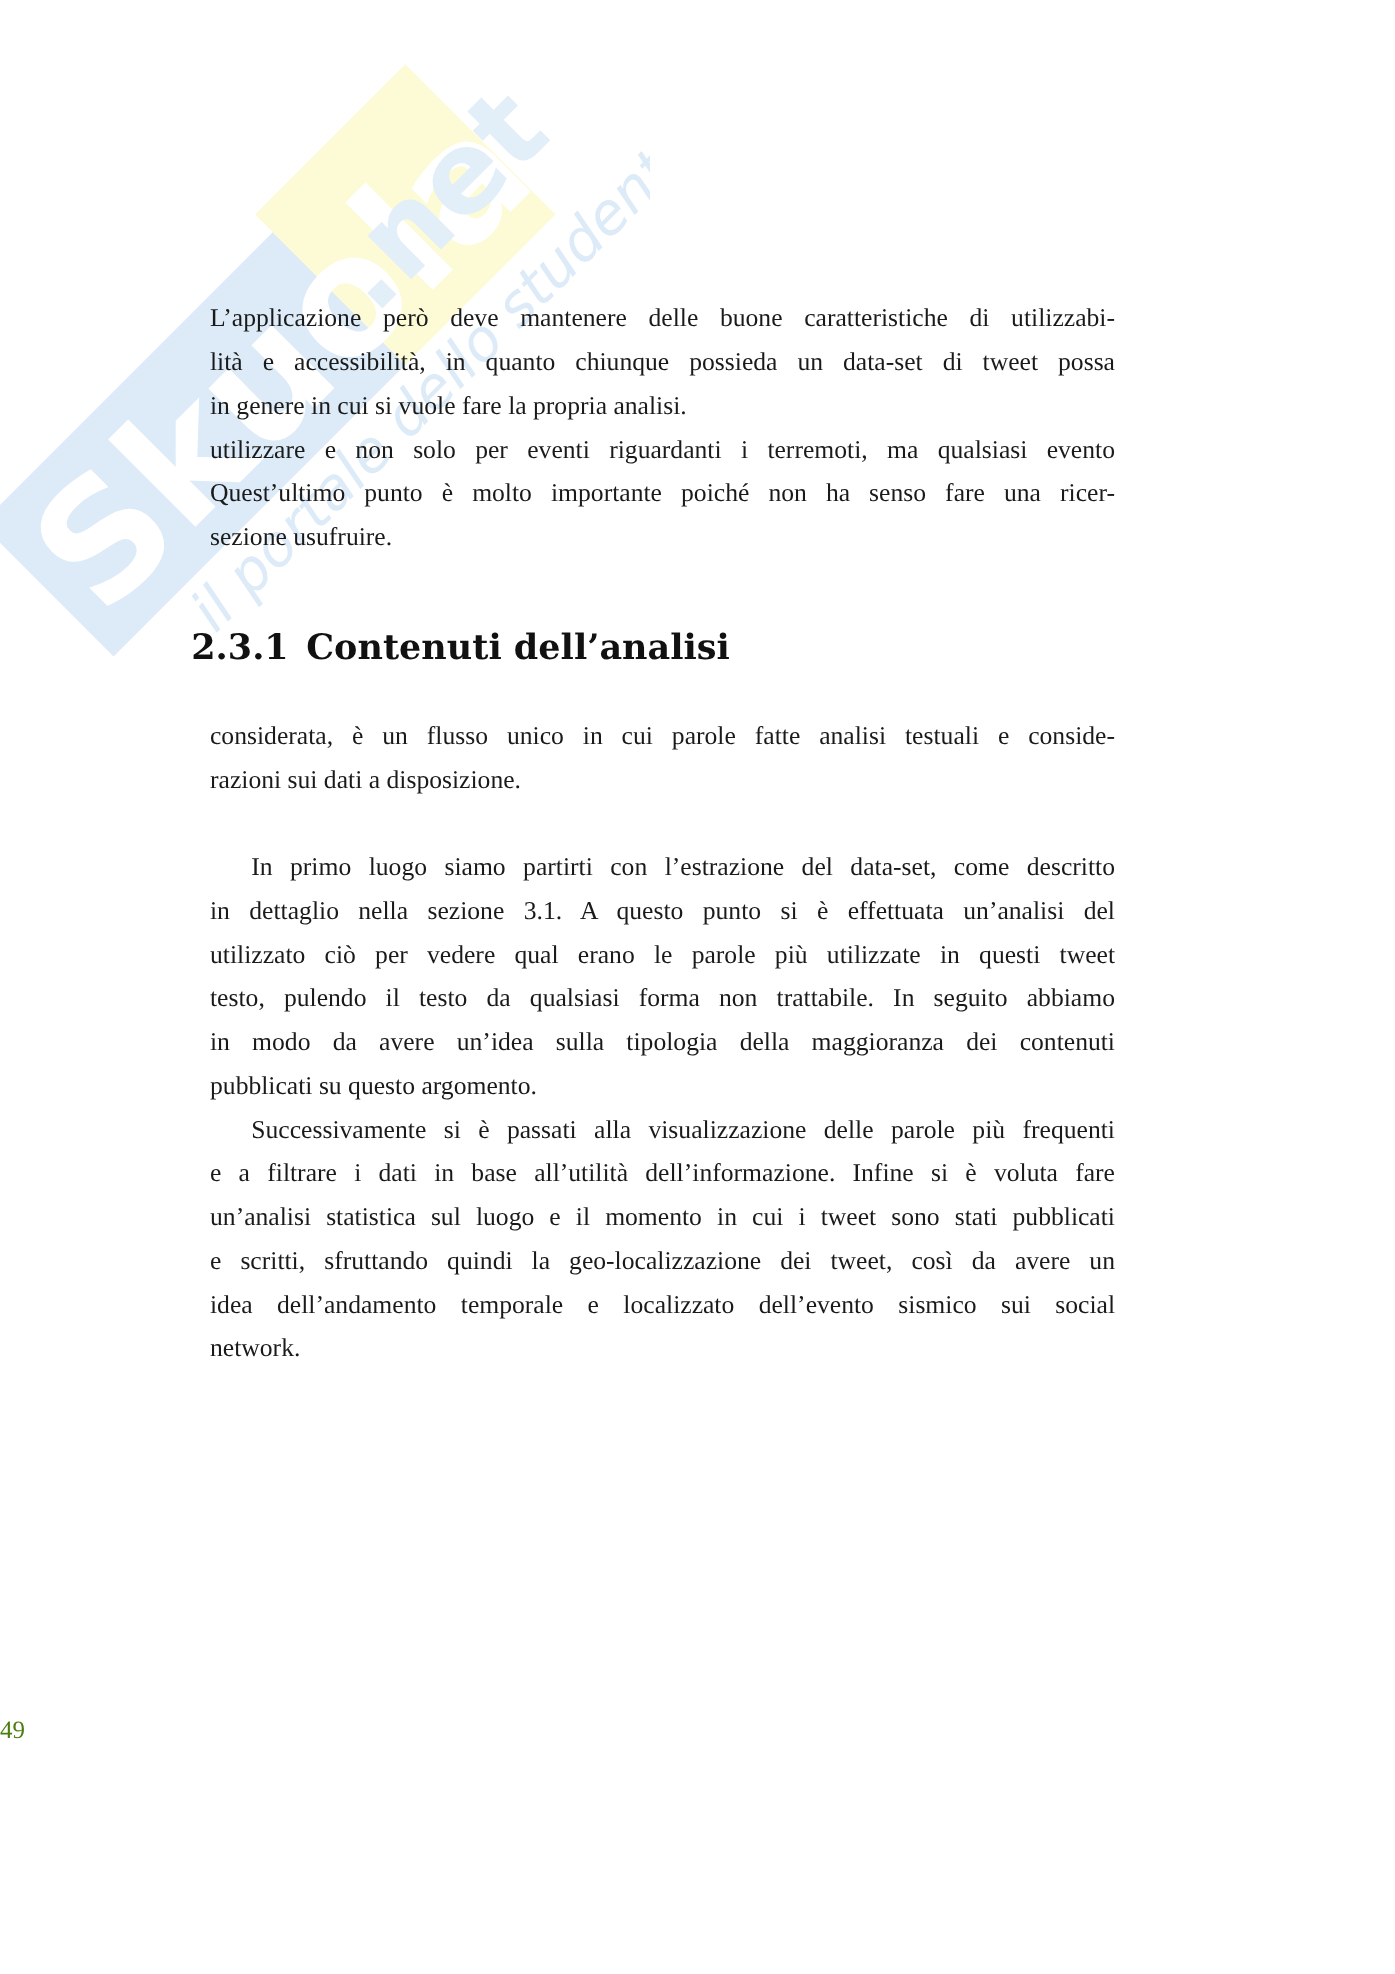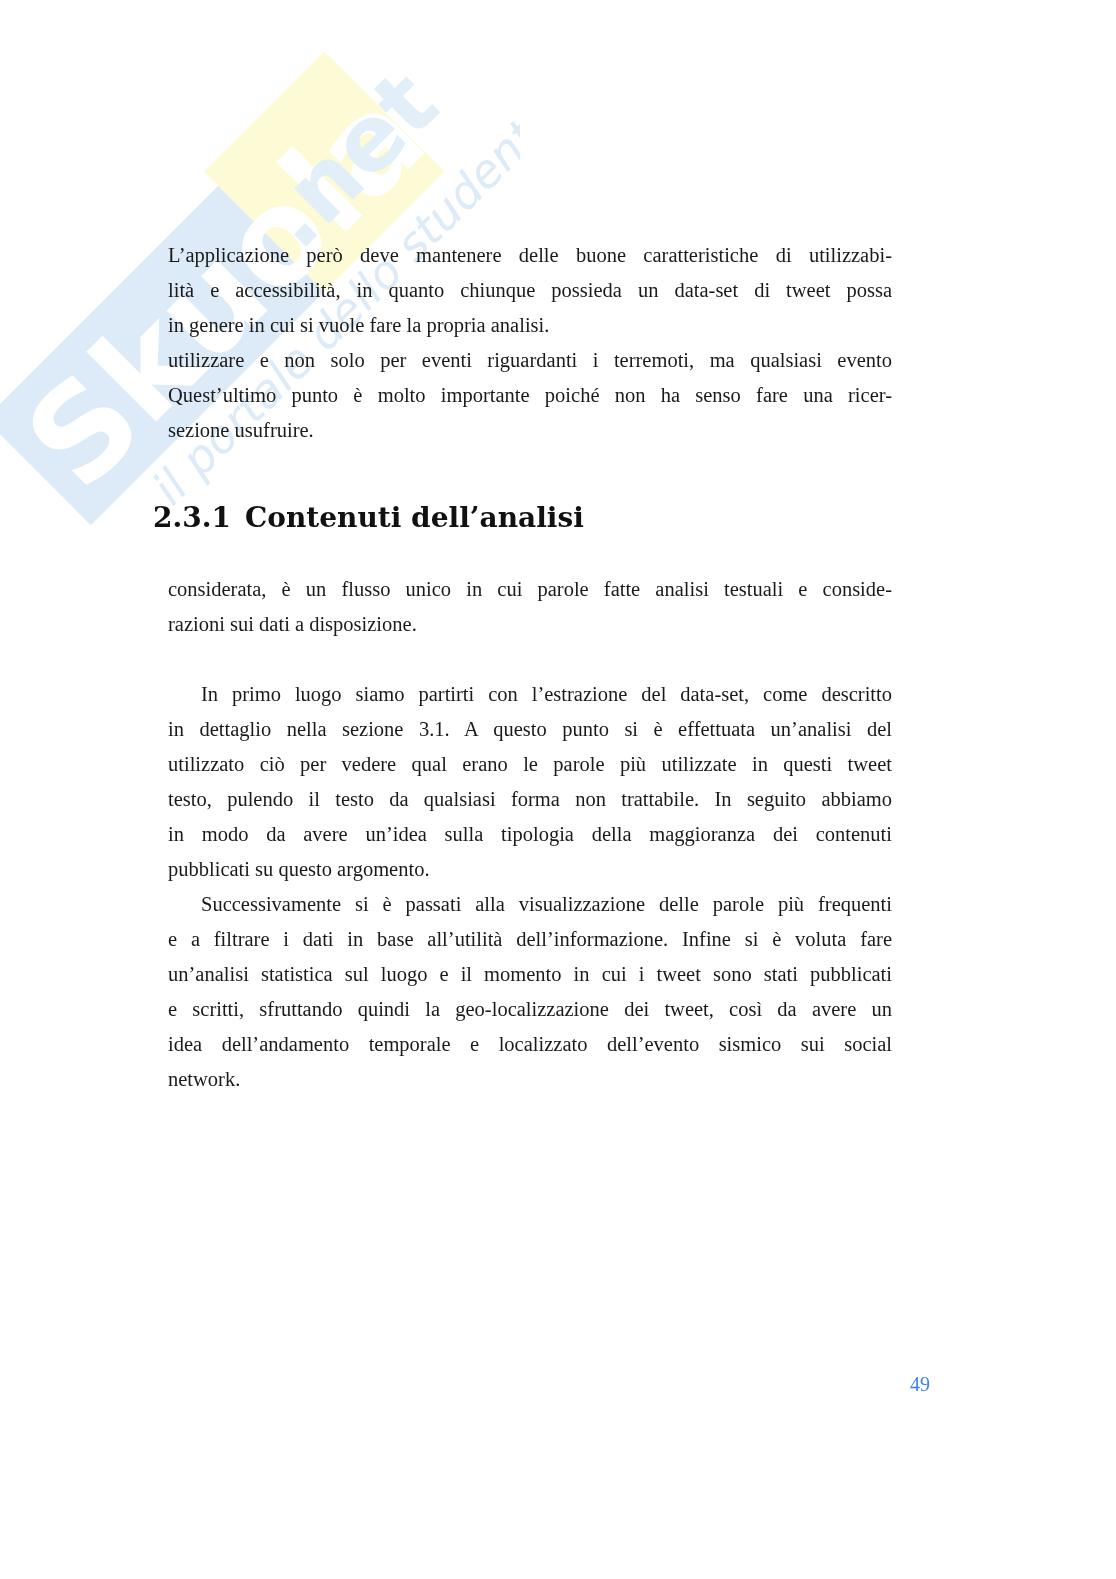--- a/index.html
+++ b/index.html
@@ -14,22 +14,22 @@
           font-size: 20.5px; color: #1a1a1a; }
   .line { height: 35px; line-height: 35px; white-space: nowrap; }
   .just { text-align: justify; text-align-last: justify; }
   .indent { text-indent: 33px; }
 
   .heading { position: absolute; left: 153px; top: 500px;
              font-family: "DejaVu Serif", "Liberation Serif", serif;
              font-weight: bold; font-size: 28px; color: #111; line-height: 36px; }
   .heading .num { display: inline-block; width: 92px; }
 
-  .pagenum { position: absolute; left: 0; width: 930px; top: 1373px; text-align: right;
-             font-family: "Liberation Serif", serif; font-size: 20px; color: #3b82f6; }
+  .pagenum { position: absolute; left: 0; width: 930px; top: 1373px; text-align: left;
+             font-family: "Liberation Serif", serif; font-size: 20px; color: #4d7c0f; }
 </style>
 </head>
 <body>
 
 <div class="page">
 
   <svg class="wm" viewBox="0 0 520 760">
     <g transform="translate(250,260) rotate(-45)">
       <rect x="-300" y="-75" width="330" height="150" fill="#dcebf7"></rect>
       <rect x="30" y="-95" width="170" height="170" fill="#fdfbd6"></rect>

